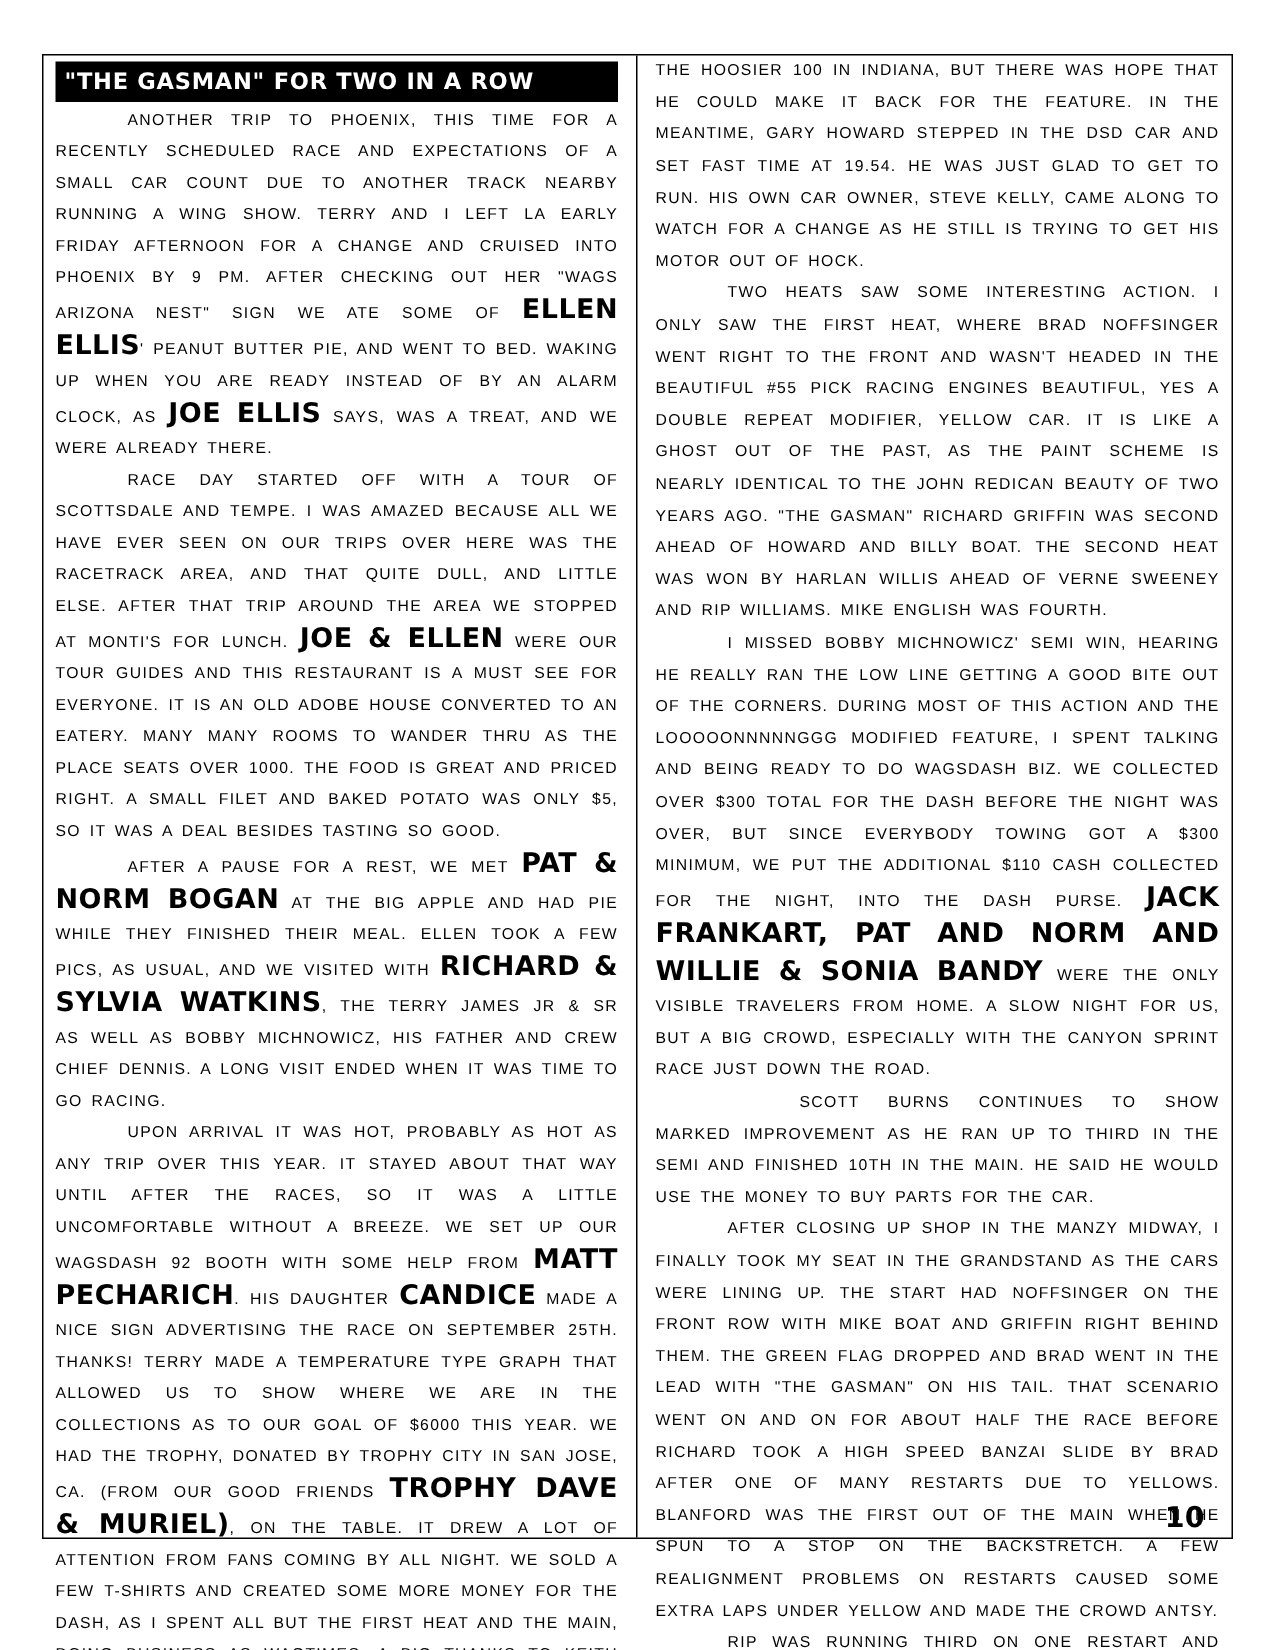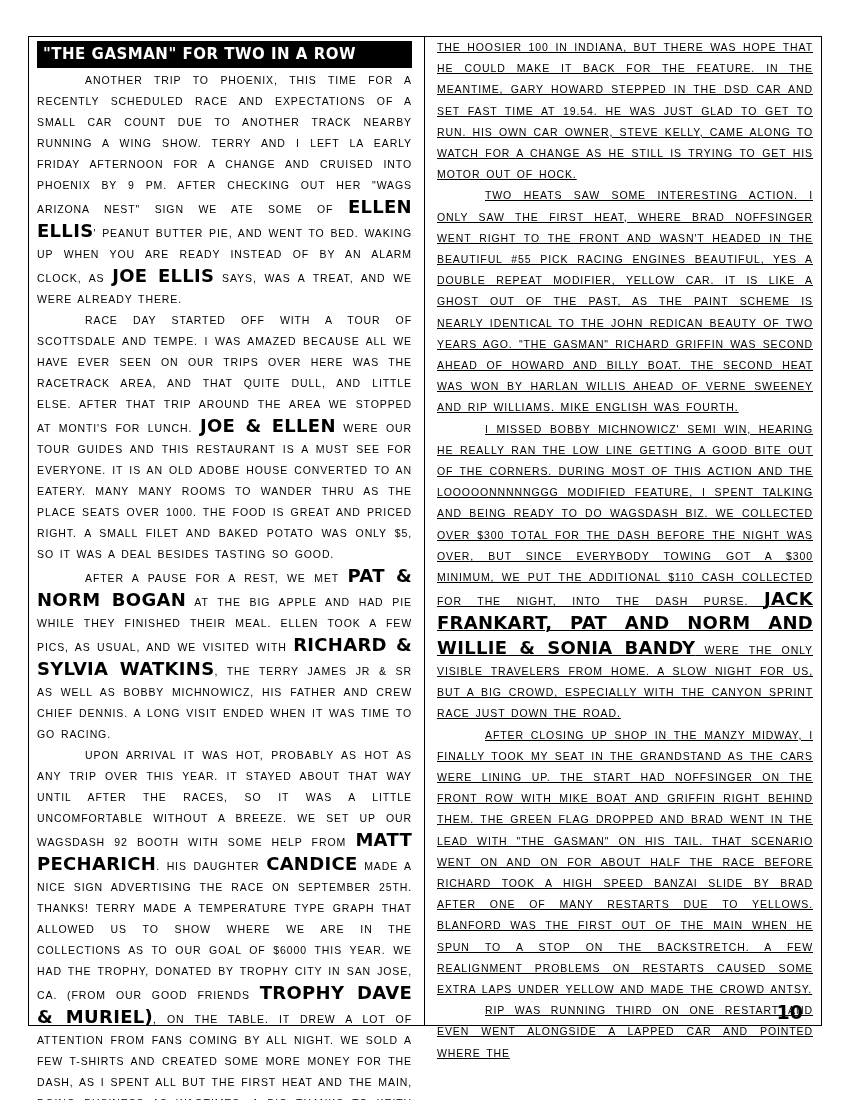--- a/index.html
+++ b/index.html
@@ -62,21 +62,21 @@
     text-align: justify;
     margin: 0;
     text-indent: 48px;
     letter-spacing: 0.9px;
     word-spacing: 2px;
     font-family: "Liberation Sans", sans-serif;
     text-transform: uppercase;
   }
   p.para.noindent { text-indent: 0; }
   p.para.bigindent { text-indent: 96px; }
-  .col.right p.para { line-height: 21.2px; text-decoration: underline; }
+  .col.right p.para { line-height: 21.2px; }
   b.name {
     font-family: "DejaVu Sans", sans-serif;
     font-weight: bold;
     font-size: 18px;
     letter-spacing: 0.3px;
   }
   .pagenum {
     position: absolute;
     right: 10px;
     bottom: 2px;
@@ -103,20 +103,21 @@
           </div>
       </div>
     </div>
 
     <div class="col right">
       <div class="col-inner">
         <div id="right-body">
             <p class="para noindent"><span>THE HOOSIER 100 IN INDIANA, BUT THERE WAS HOPE THAT HE COULD MAKE IT BACK FOR THE FEATURE. IN THE MEANTIME, GARY HOWARD STEPPED IN THE DSD CAR AND SET FAST TIME AT 19.54. HE WAS JUST GLAD TO GET TO RUN. HIS OWN CAR OWNER, STEVE KELLY, CAME ALONG TO WATCH FOR A CHANGE AS HE STILL IS TRYING TO GET HIS MOTOR OUT OF HOCK.</span></p>
             <p class="para"><span>TWO HEATS SAW SOME INTERESTING ACTION. I ONLY SAW THE FIRST HEAT, WHERE BRAD NOFFSINGER WENT RIGHT TO THE FRONT AND WASN'T HEADED IN THE BEAUTIFUL #55 PICK RACING ENGINES BEAUTIFUL, YES A DOUBLE REPEAT MODIFIER, YELLOW CAR. IT IS LIKE A GHOST OUT OF THE PAST, AS THE PAINT SCHEME IS NEARLY IDENTICAL TO THE JOHN REDICAN BEAUTY OF TWO YEARS AGO. "THE GASMAN" RICHARD GRIFFIN WAS SECOND AHEAD OF HOWARD AND BILLY BOAT. THE SECOND HEAT WAS WON BY HARLAN WILLIS AHEAD OF VERNE SWEENEY AND RIP WILLIAMS. MIKE ENGLISH WAS FOURTH.</span></p>
             <p class="para"><span>I MISSED BOBBY MICHNOWICZ' SEMI WIN, HEARING HE REALLY RAN THE LOW LINE GETTING A GOOD BITE OUT OF THE CORNERS. DURING MOST OF THIS ACTION AND THE LOOOOONNNNNGGG MODIFIED FEATURE, I SPENT TALKING AND BEING READY TO DO WAGSDASH BIZ. WE COLLECTED OVER $300 TOTAL FOR THE DASH BEFORE THE NIGHT WAS OVER, BUT SINCE EVERYBODY TOWING GOT A $300 MINIMUM, WE PUT THE ADDITIONAL $110 CASH COLLECTED FOR THE NIGHT, INTO THE DASH PURSE. </span><b class="name">JACK FRANKART, PAT AND NORM AND WILLIE &amp; SONIA BANDY</b><span> WERE THE ONLY VISIBLE TRAVELERS FROM HOME. A SLOW NIGHT FOR US, BUT A BIG CROWD, ESPECIALLY WITH THE CANYON SPRINT RACE JUST DOWN THE ROAD.</span></p>
+            <p class="para bigindent"><span>SCOTT BURNS CONTINUES TO SHOW MARKED IMPROVEMENT AS HE RAN UP TO THIRD IN THE SEMI AND FINISHED 10TH IN THE MAIN. HE SAID HE WOULD USE THE MONEY TO BUY PARTS FOR THE CAR.</span></p>
             <p class="para"><span>AFTER CLOSING UP SHOP IN THE MANZY MIDWAY, I FINALLY TOOK MY SEAT IN THE GRANDSTAND AS THE CARS WERE LINING UP. THE START HAD NOFFSINGER ON THE FRONT ROW WITH MIKE BOAT AND GRIFFIN RIGHT BEHIND THEM. THE GREEN FLAG DROPPED AND BRAD WENT IN THE LEAD WITH "THE GASMAN" ON HIS TAIL. THAT SCENARIO WENT ON AND ON FOR ABOUT HALF THE RACE BEFORE RICHARD TOOK A HIGH SPEED BANZAI SLIDE BY BRAD AFTER ONE OF MANY RESTARTS DUE TO YELLOWS. BLANFORD WAS THE FIRST OUT OF THE MAIN WHEN HE SPUN TO A STOP ON THE BACKSTRETCH. A FEW REALIGNMENT PROBLEMS ON RESTARTS CAUSED SOME EXTRA LAPS UNDER YELLOW AND MADE THE CROWD ANTSY.</span></p>
             <p class="para"><span>RIP WAS RUNNING THIRD ON ONE RESTART AND EVEN WENT ALONGSIDE A LAPPED CAR AND POINTED WHERE THE</span></p>
           </div>
         <div class="pagenum">10</div>
       </div>
     </div>
 
   </div>
 </div>
 

